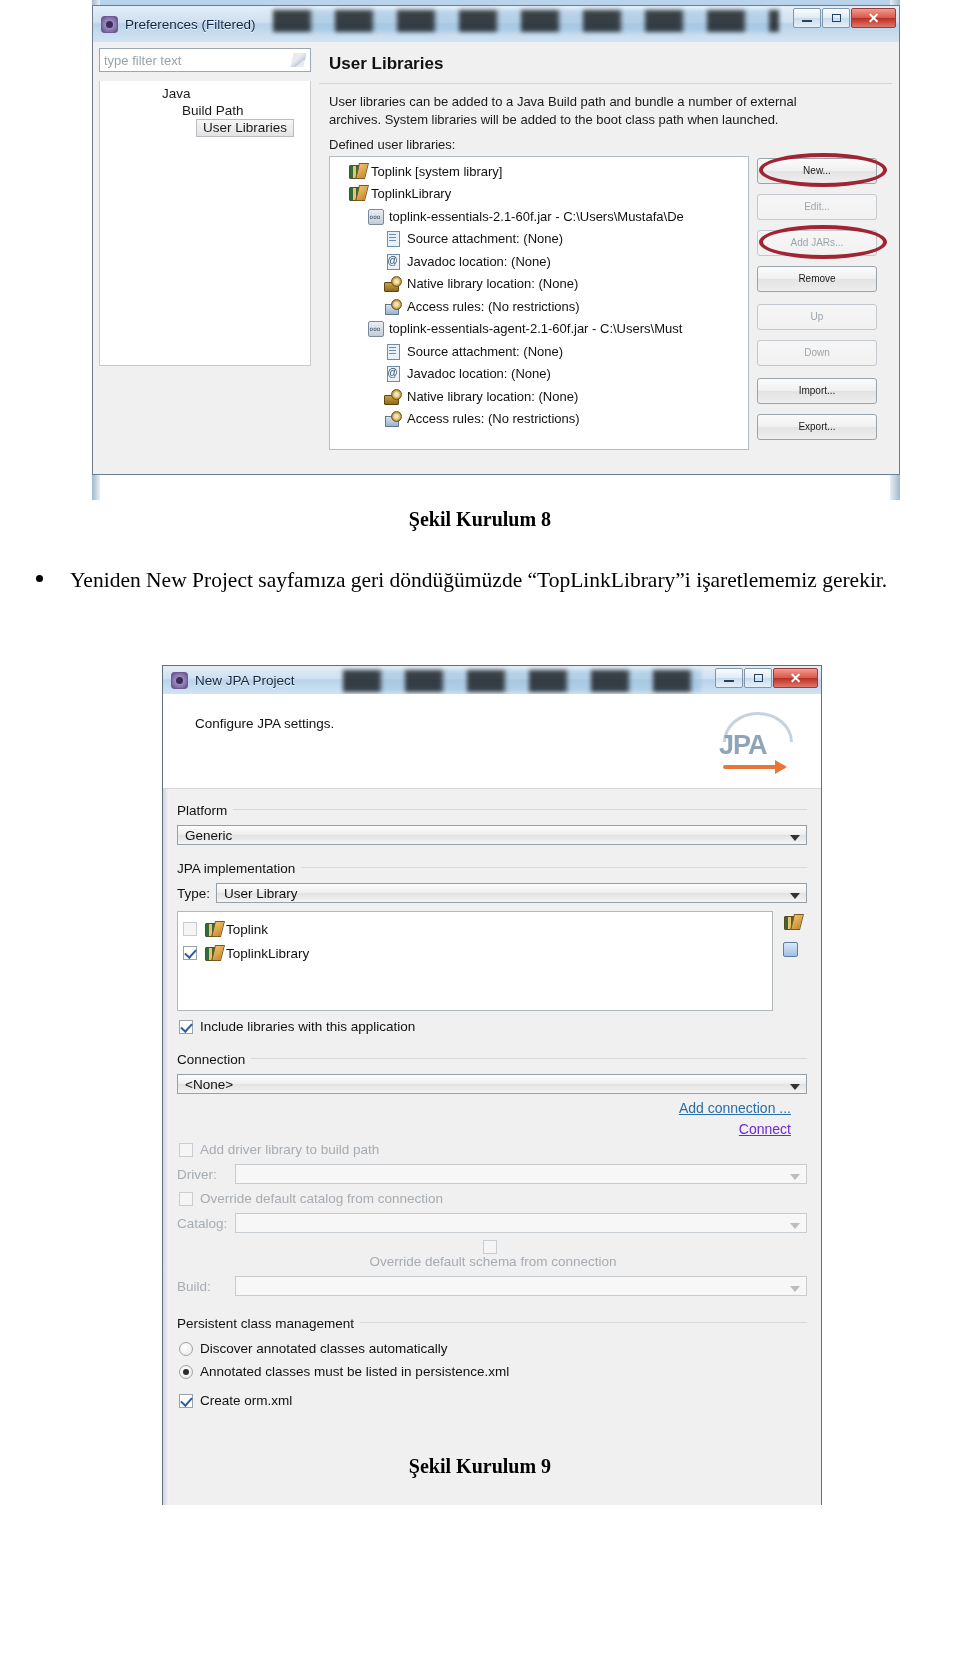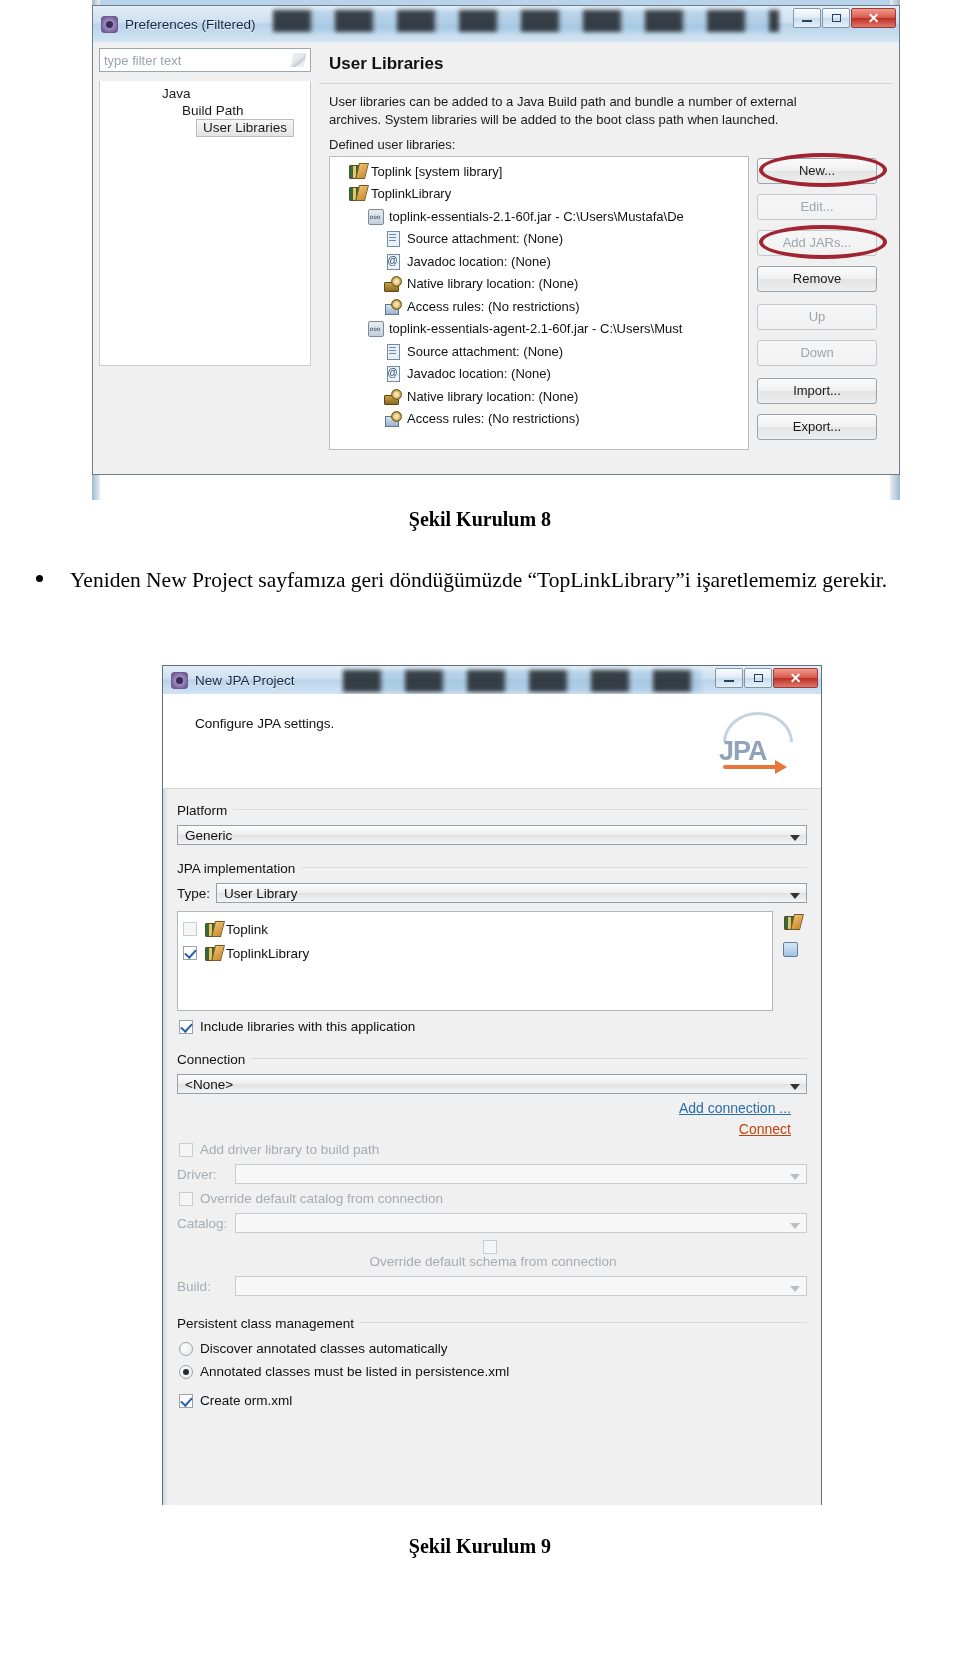--- a/index.html
+++ b/index.html
@@ -180,21 +180,21 @@
     content:""; position:absolute; left:7px; top:0px; width:9px;height:9px;
     background:radial-gradient(circle,#f3e2ad 30%,#b8913a 70%);
     border:1px solid #6e5618; border-radius:50%;
   }
 
   .btncol { width:135px; margin-left:8px; padding-top:2px; position:relative; }
   .dlgbtn {
     width:120px; height:26px; margin-bottom:10px;
     border:1px solid #9aa4ad; border-radius:3px;
     background:linear-gradient(to bottom,#fbfbfb,#f0f0f0 48%,#e3e3e3 50%,#eeeeee);
-    font-size:13px; color:#1a1a1a;
+    font-size:10px; color:#1a1a1a;
     display:flex; align-items:center; justify-content:center;
     font-family:"Liberation Sans", sans-serif;
   }
   .dlgbtn.disabled { color:#9ea5ab; border-color:#c2c8cd; background:linear-gradient(to bottom,#f6f6f6,#f1f1f1); }
   .dlgbtn.gap { margin-top:12px; }
   .highlight-oval {
     position:absolute;
     border:4px solid #a02431;
     border-radius:50%/50%;
     pointer-events:none;
@@ -223,21 +223,21 @@
     height:95px; padding:13px 0 0 22px; position:relative;
   }
   .jpa-head h2 { margin:0; font-size:17px; font-weight:bold; color:#111; }
   .jpa-head p  { margin:9px 0 0 10px; font-size:13.5px; color:#111; }
   .jpa-logo {
     position:absolute; right:22px; top:8px; width:82px; height:74px;
     font-family:"Liberation Sans", sans-serif;
   }
   .jpa-logo .word {
     font-size:27px; font-weight:bold; color:#8fa4b8; letter-spacing:-1px;
-    position:absolute; left:2px; top:34px; text-shadow:1px 1px 0 #fff;
+    position:absolute; left:2px; top:28px; text-shadow:1px 1px 0 #fff;
   }
   .jpa-logo .swoosh {
     position:absolute; left:6px; top:10px; width:70px;height:30px;
     border:3px solid #c6d2dd; border-bottom:none; border-radius:50% 50% 0 0/100% 100% 0 0;
   }
   .jpa-logo .arrow {
     position:absolute; left:6px; bottom:2px; width:62px; height:14px;
   }
   .jpa-logo .arrow::before{
     content:""; position:absolute; left:0; top:5px; width:62px; height:4px;
@@ -290,21 +290,21 @@
   .lrow .ico { flex:0 0 18px; width:18px; height:15px; margin-right:4px; position:relative; }
 
   .cbline { display:flex; align-items:center; margin:8px 0 0 2px; font-size:13.5px; color:#111; }
   .cbline.dim { color:#a6acb2; }
   .sidebtn { width:24px;height:22px; margin-bottom:5px; position:relative; }
   .links { text-align:right; padding-right:16px; margin-top:6px; }
   .links a {
     display:block; font-size:14px; color:#2a6ea8; text-decoration:underline;
     margin-bottom:5px; font-family:"Liberation Sans", sans-serif;
   }
-  .links a.dim { color:#c2410c; }
+  .links a.dim { color:#6d28d9; }
   .radio {
     width:14px;height:14px;border-radius:50%;border:1px solid #9aa3ab;
     background:radial-gradient(circle at 40% 35%,#ffffff,#e6e6e6);
     margin-right:7px; position:relative; flex:0 0 14px;
   }
   .radio.on::after{
     content:""; position:absolute; left:3px;top:3px;width:6px;height:6px;border-radius:50%;
     background:#2a2a2a;
   }
   .page-edge {
@@ -587,13 +587,13 @@
       </div>
     </div>
 
     <div class="cbline" style="margin:14px 0 0 16px;">
       <span class="cbx on"></span>
       <span>Create orm.xml</span>
     </div>
   </div>
 </div>
 
-<div class="caption" style="top:1535px;">Şekil Kurulum 9</div>
+<div class="caption" style="top:1455px;">Şekil Kurulum 9</div>
 
 </body></html>

